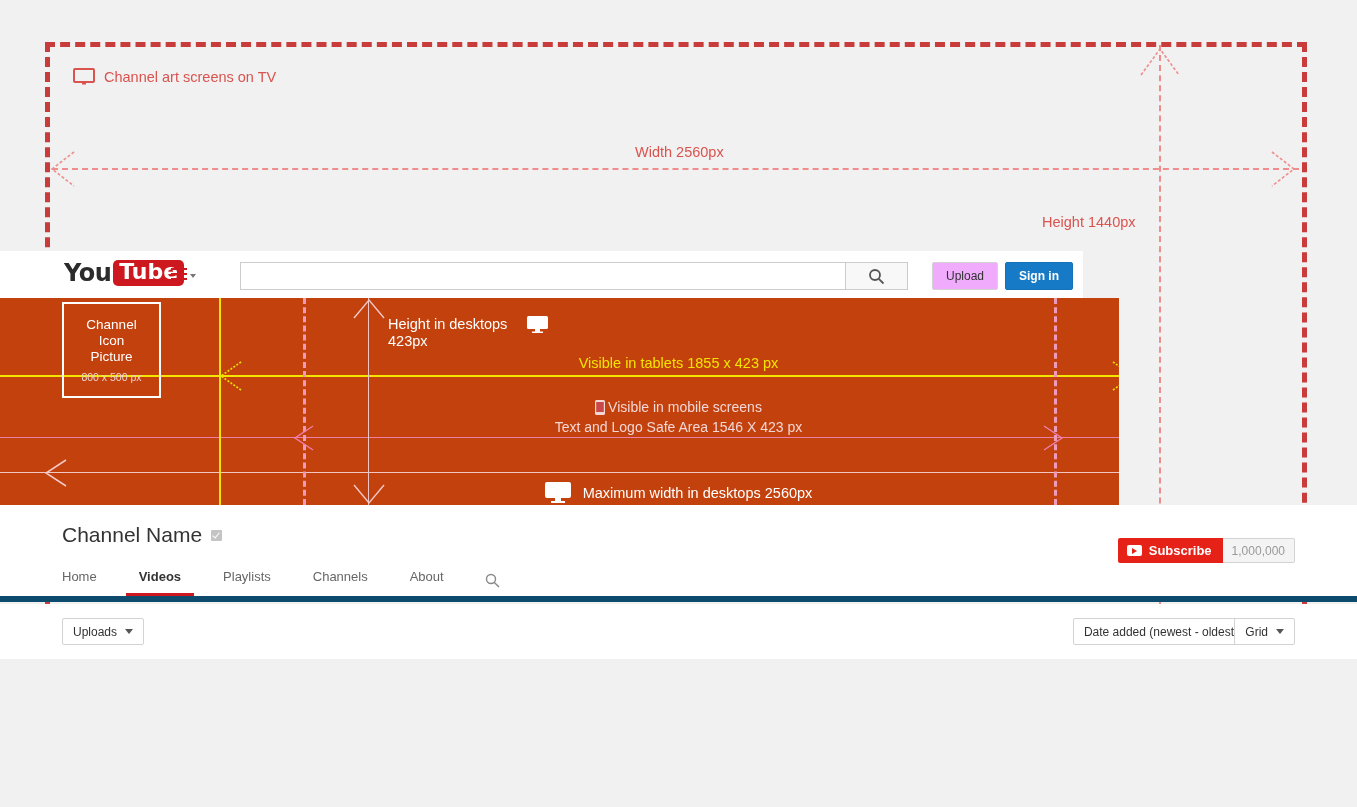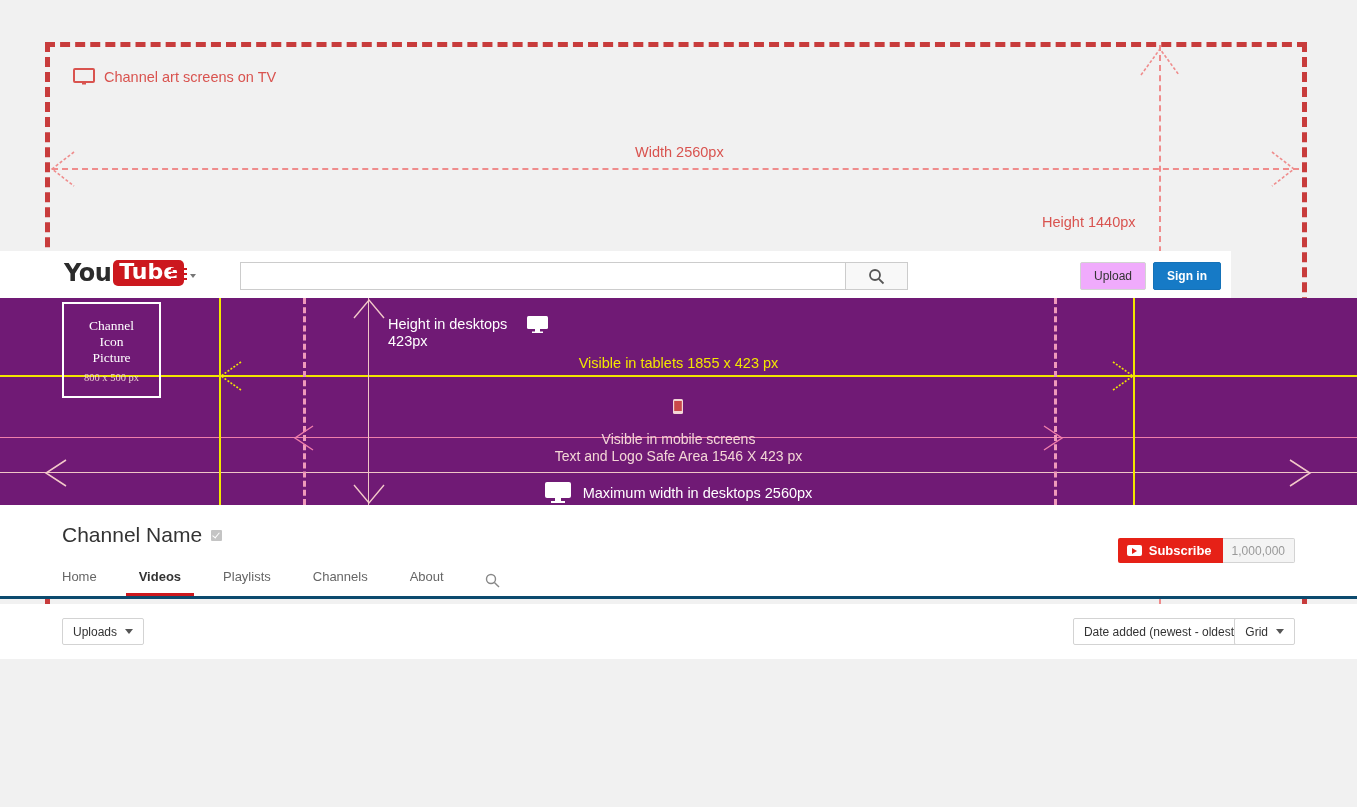--- a/index.html
+++ b/index.html
@@ -80,21 +80,21 @@
     padding: 2px 6px;
   }
   .arrow-up-h { position:absolute; left: 1137px; top: 47px; }
   .arrow-dn-h { position:absolute; left: 1137px; top: 718px; }
 
   
   .masthead {
     position: absolute;
     left: 0;
     top: 251px;
-    width: 1231px;
+    width: 1083px;
     height: 47px;
     background: #ffffff;
     border-bottom: 1px solid #e2e2e2;
   }
   .yt-logo {
     position: absolute;
     left: 64px;
     top: 9px;
     display: flex;
     align-items: center;
@@ -192,25 +192,24 @@
     color: #fff;
     cursor: pointer;
     font-family: "Liberation Sans", sans-serif;
   }
 
   
   .banner {
     position: absolute;
     left: 0;
     top: 298px;
-    width: 1357px;
+    width: 1119px;
     height: 207px;
-    background: #701a75;
+    background: #c2410c;
     overflow: hidden;
-    font-family: Liberation Serif, serif;
   }
 
   
   .icon-box {
     position: absolute;
     left: 62px;
     top: 4px;
     width: 99px;
     height: 96px;
     border: 2px solid #ffffff;
@@ -279,42 +278,42 @@
   }
   .label-mobile {
     position: absolute;
     left: 0; right: 0;
     top: 399px;
     text-align: center;
     color: #f3d6d6;
     font-size: 14px;
     line-height: 17px;
   }
-  .label-mobile .m1 { display:inline-flex; align-items:center; gap:17px;flex-direction:column; }
+  .label-mobile .m1 { display:inline-flex; align-items:center; gap:3px; }
   .label-maxwidth {
     position: absolute;
     left: 0; right: 0;
     top: 482px;
     display: flex;
     align-items: center;
     justify-content: center;
     gap: 12px;
     color: #ffffff;
     font-size: 14.5px;
   }
 
   
   .channel-header {
     position: absolute;
     left: 0;
     top: 505px;
     width: 1357px;
     height: 91px;
     background: #ffffff;
-    border-bottom: 3px solid #0c4a6e;
+    border-bottom: 6px solid #0c4a6e;
   }
   .channel-name {
     position: absolute;
     left: 62px;
     top: 18px;
     font-size: 21px;
     color: #333;
     font-weight: normal;
     display: flex;
     align-items: center;

